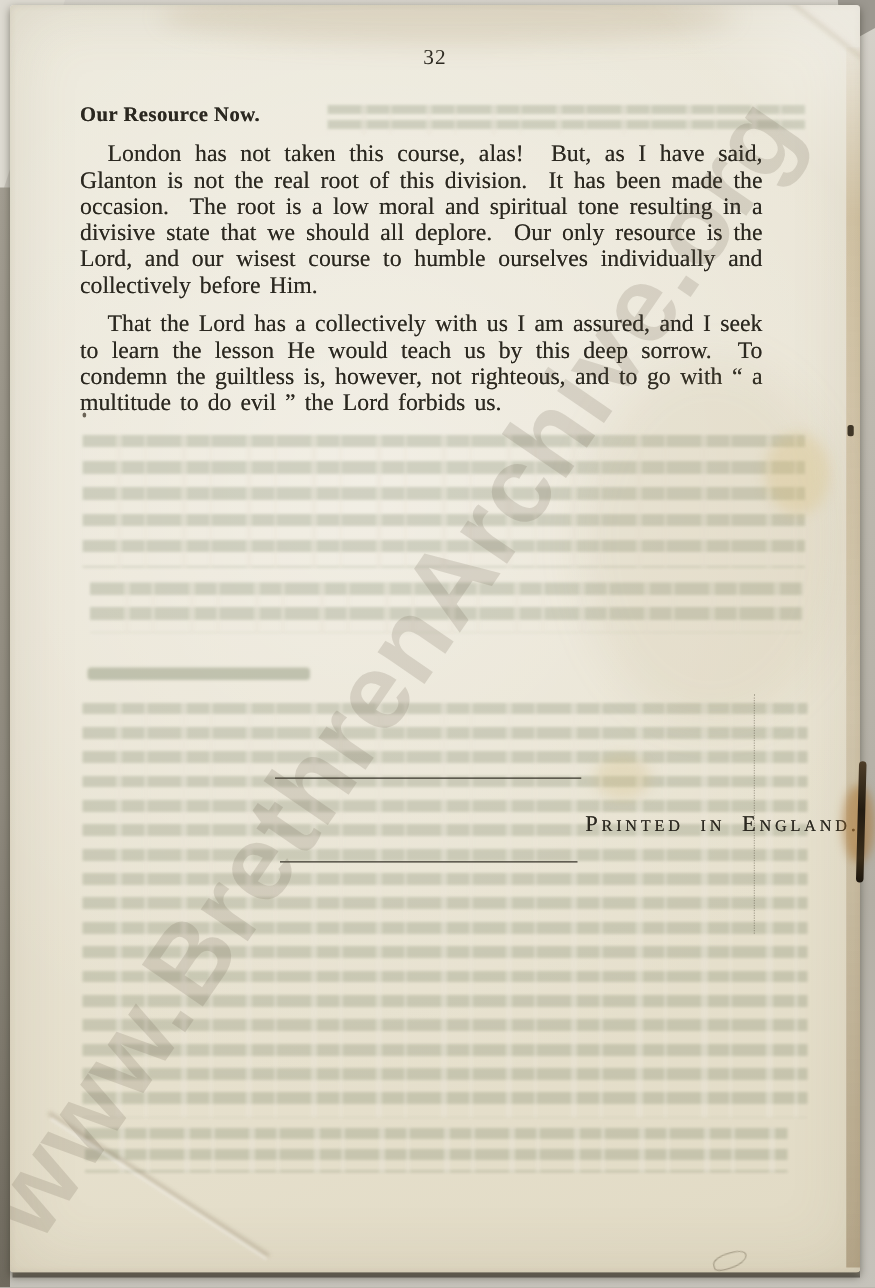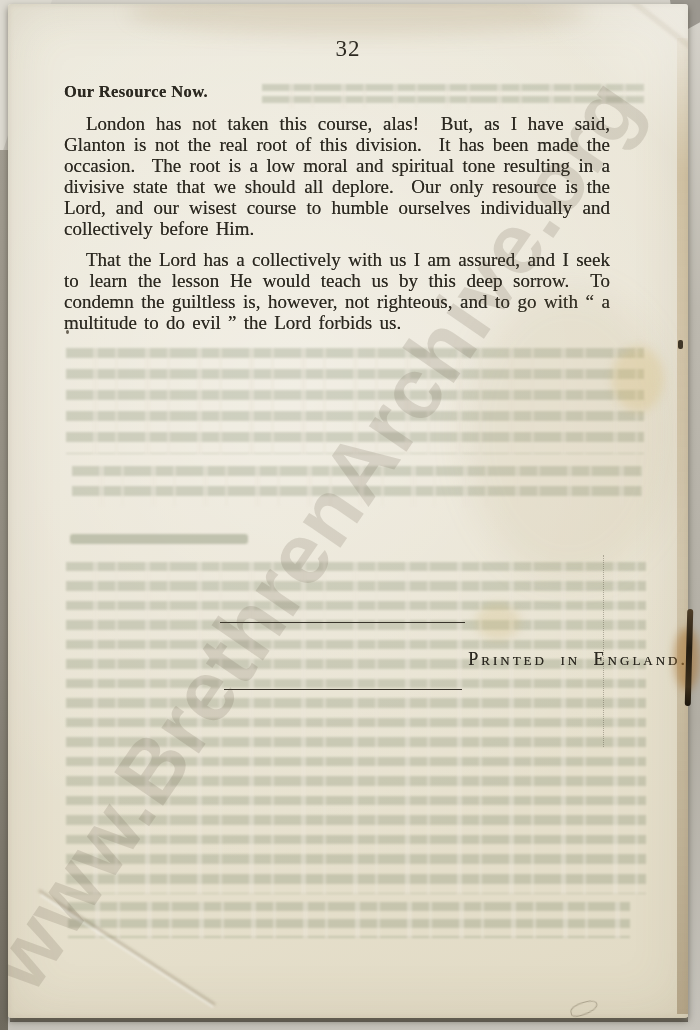--- a/index.html
+++ b/index.html
@@ -12,21 +12,21 @@
   .page{position:absolute;left:8px;top:4px;width:680px;height:1014px;
         background:
           radial-gradient(120% 90% at 42% 38%, rgba(255,255,255,0.35) 0%, rgba(255,255,255,0) 55%),
           linear-gradient(160deg,#edeadd 0%,#eae5d6 40%,#e6e0cd 72%,#e1dac4 100%);
         border-radius:3px;
         box-shadow:0 3px 7px rgba(50,45,32,0.55), inset 0 0 55px rgba(125,108,72,0.16), inset 0 0 6px rgba(125,108,72,0.12);
         overflow:hidden;}
 
   
   .pageno{position:absolute;left:0;top:32px;width:680px;text-align:center;
-          font-size:23px;color:#2c2921;letter-spacing:1px;}
+          font-size:17px;color:#2c2921;letter-spacing:1px;}
   .textcol{position:absolute;left:56px;top:78px;width:546px;color:#2b2820;}
   .heading{font-weight:bold;font-size:16.5px;letter-spacing:0.4px;margin:0 0 11px 0;
            text-shadow:0 0 0.4px rgba(43,40,32,0.75);}
   .textcol p{font-size:19px;line-height:21px;margin:0 0 10px 0;text-align:justify;
              text-indent:22px;word-spacing:2.5px;white-space:pre-wrap;
              text-shadow:0 0 0.45px rgba(43,40,32,0.7);}
 
   
   .rule{position:absolute;height:0;border-top:1.6px solid #38342b;filter:blur(0.2px);}
   .rule1{left:212px;top:618px;width:245px;}

